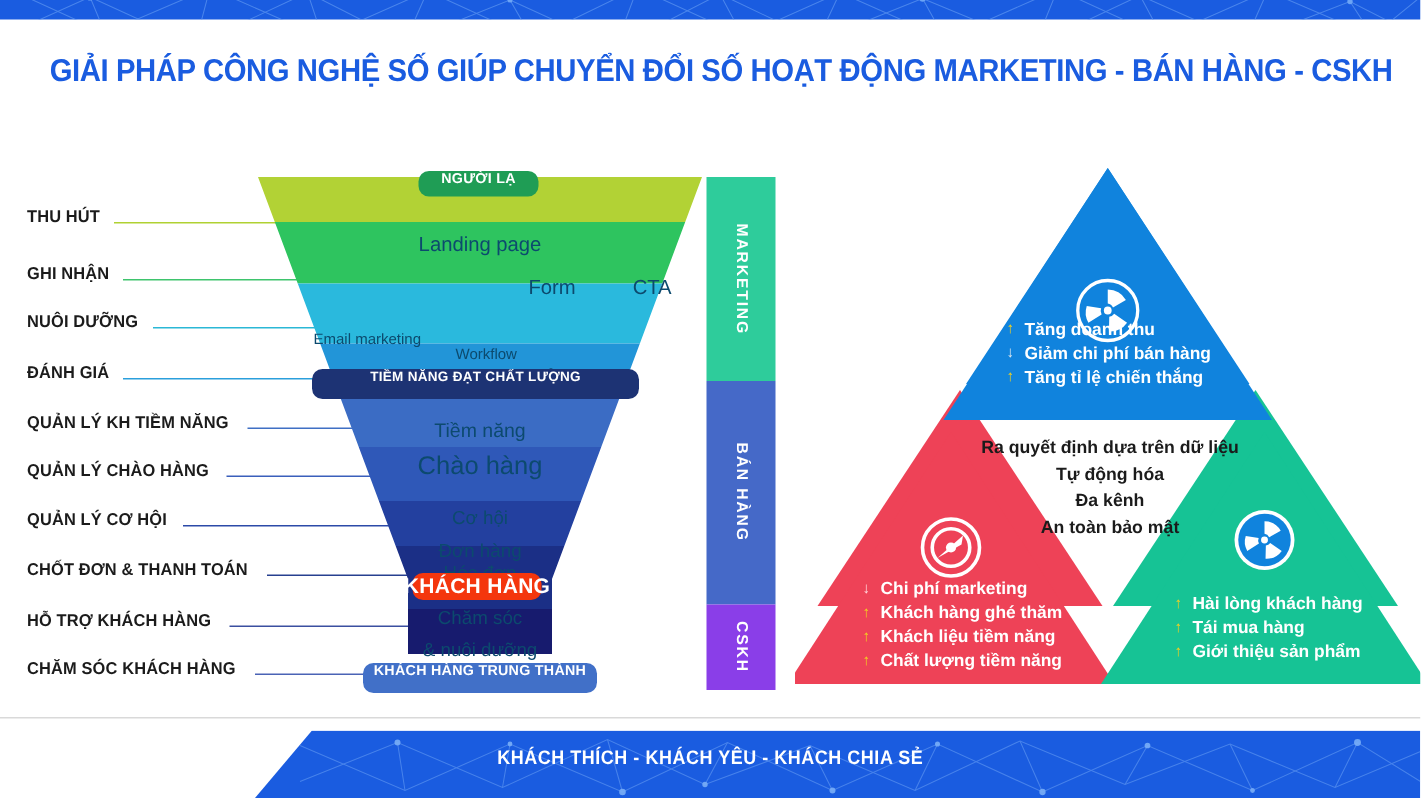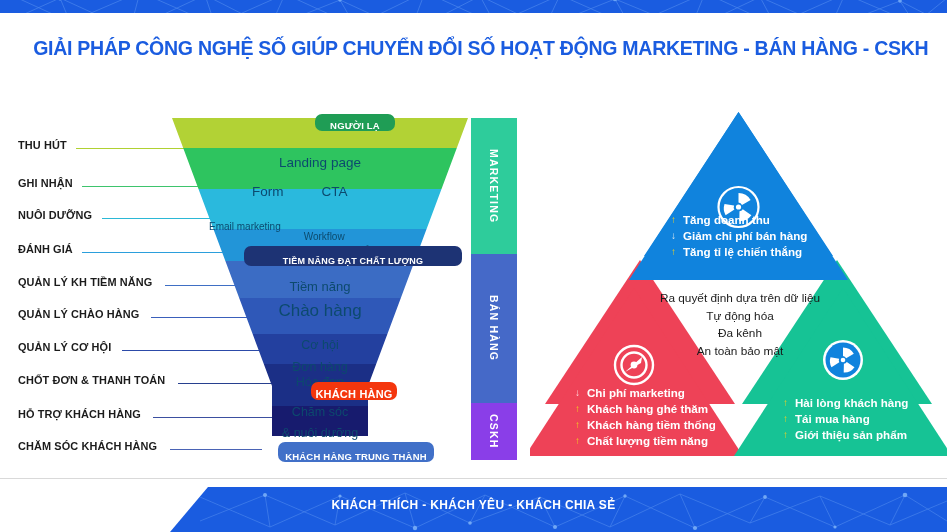--- a/index.html
+++ b/index.html
@@ -54,24 +54,23 @@
   .fband{
     position:absolute;left:0;width:296px;
     display:flex;align-items:center;justify-content:center;
     color:#0c4a6e;pointer-events:none;
   }
   .fband span{ text-shadow:none; }
 
   
   .pill{
     position:absolute;border-radius:7px;
-    display:flex;align-items:flex-end;justify-content:center;
+    display:flex;align-items:flex-start;justify-content:center;
     color:#fff;font-weight:bold;white-space:nowrap;
     letter-spacing:0.2px;
-    margin-left:36px;
   }
 
   
   .vbar{position:absolute;left:471px;top:118px;width:46px;height:342px;}
   .vseg{
     position:absolute;left:0;width:46px;
     display:flex;align-items:center;justify-content:center;
   }
   .vseg span{
     writing-mode:vertical-rl;
@@ -91,21 +90,21 @@
   }
   .arrow.up{color:#f2d020;}
   .arrow.down{color:#dfe9ef;}
   .arrow.down.on-red{color:#ffd9dd;}
   .bl-txt{font-size:11.6px;line-height:15px;color:#fff;font-weight:bold;margin-left:4px;}
 
   .center-lines{
     position:absolute;left:100px;top:178px;width:220px;
     text-align:center;color:#1b1b1b;
   }
-  .center-lines div{font-size:11.8px;font-weight:normal;line-height:17.5px;white-space:nowrap;}
+  .center-lines div{font-size:11.8px;font-weight:bold;line-height:17.5px;white-space:nowrap;}
 
   
   .footer{position:absolute;left:0;top:478px;width:947px;height:54px;}
   .foot-line{position:absolute;left:0;top:0;width:947px;height:1px;background:#d9d9d9;}
   .foot-band{position:absolute;left:0;top:9px;width:947px;height:45px;overflow:hidden;}
   .foot-band svg{display:block;}
   .foot-txt{
     position:absolute;left:0;top:497px;width:947px;text-align:center;
     color:#ffffff;font-size:13px;font-weight:bold;letter-spacing:0.4px;
     transform:scaleX(0.92);white-space:nowrap;
@@ -203,21 +202,21 @@
         <rect x="0" y="216" width="296" height="30" fill="#23409f"></rect>
         <rect x="0" y="246" width="296" height="42" fill="#1b2f86"></rect>
         <rect x="0" y="288" width="296" height="52" fill="#171b6e"></rect>
       </g>
     </svg>
 
     <div class="fband" style="top:30px;height:28px;font-size:13.5px;">
       <span>Landing page</span>
     </div>
 
-    <div class="fband" style="top:58px;height:30px;justify-content:flex-start;padding-left:80px;font-size:13.5px;">
+    <div class="fband" style="top:58px;height:30px;justify-content:center;padding-left:80px;font-size:13.5px;">
       <span>Form</span>
       <span style="margin-left:38px;">CTA</span>
     </div>
 
     <div class="fband" style="top:93px;height:30px;justify-content:flex-start;padding-left:37px;font-size:10px;">
       <span>Email marketing</span>
       <span style="margin-left:23px;margin-top:20px;">Workflow</span>
     </div>
 
     <div class="fband" style="top:121px;height:24px;font-size:13px;">
@@ -251,21 +250,21 @@
     </div>
 
     <div class="pill" style="left:107px;top:-4px;width:80px;height:17px;background:#1f9d55;font-size:9.5px;">
       <span>NGƯỜI LẠ</span>
     </div>
 
     <div class="pill" style="left:36px;top:128px;width:218px;height:20px;background:#1d3374;font-size:9px;">
       <span>TIỀM NĂNG ĐẠT CHẤT LƯỢNG</span>
     </div>
 
-    <div class="pill" style="left:103px;top:264px;width:86px;height:18px;background:#f4360d;font-size:11px;">
+    <div class="pill" style="left:103px;top:264px;width:86px;height:18px;background:#f4360d;font-size:14px;">
       <span>KHÁCH HÀNG</span>
     </div>
 
     <div class="pill" style="left:70px;top:324px;width:156px;height:20px;background:#4170c8;font-size:9.5px;">
       <span>KHÁCH HÀNG TRUNG THÀNH</span>
     </div>
   </div>
 
   <div class="vbar">
     <div class="vseg" style="top:0;height:136px;background:#2ecc9b;">
@@ -340,21 +339,21 @@
       <div class="bl-row">
         <span class="arrow down on-red">↓</span>
         <span class="bl-txt">Chi phí marketing</span>
       </div>
       <div class="bl-row">
         <span class="arrow up">↑</span>
         <span class="bl-txt">Khách hàng ghé thăm</span>
       </div>
       <div class="bl-row">
         <span class="arrow up">↑</span>
-        <span class="bl-txt">Khách hàng tiềm thống</span>
+        <span class="bl-txt">Khách liệu tiềm năng</span>
       </div>
       <div class="bl-row">
         <span class="arrow up">↑</span>
         <span class="bl-txt">Chất lượng tiềm năng</span>
       </div>
     </div>
 
     <div class="bullet-list" style="left:250px;top:283px;">
       <div class="bl-row">
         <span class="arrow up">↑</span>

